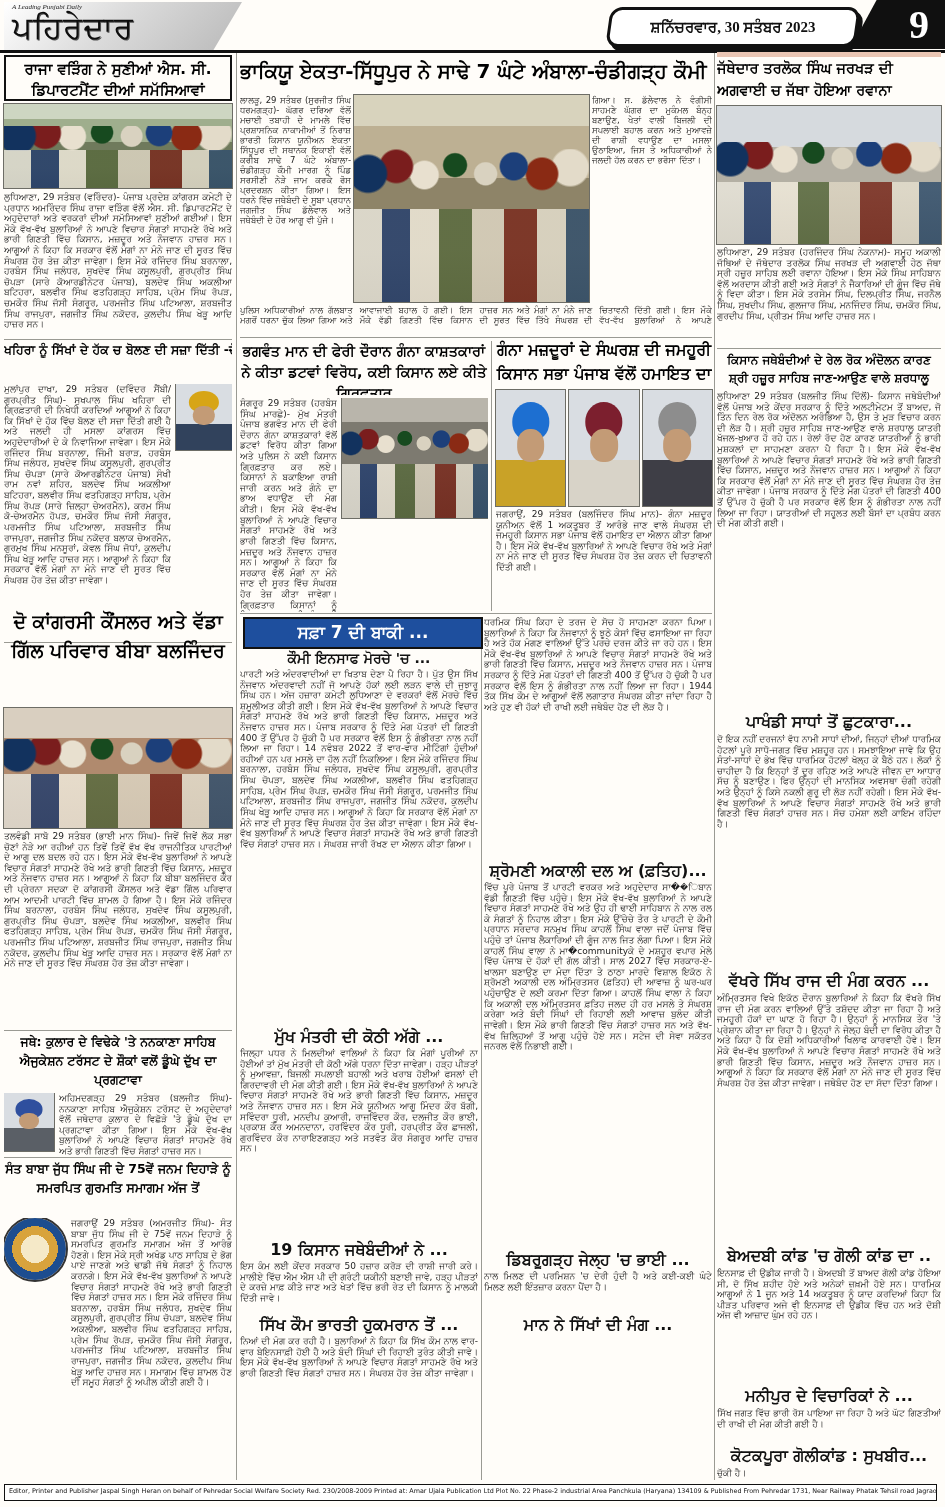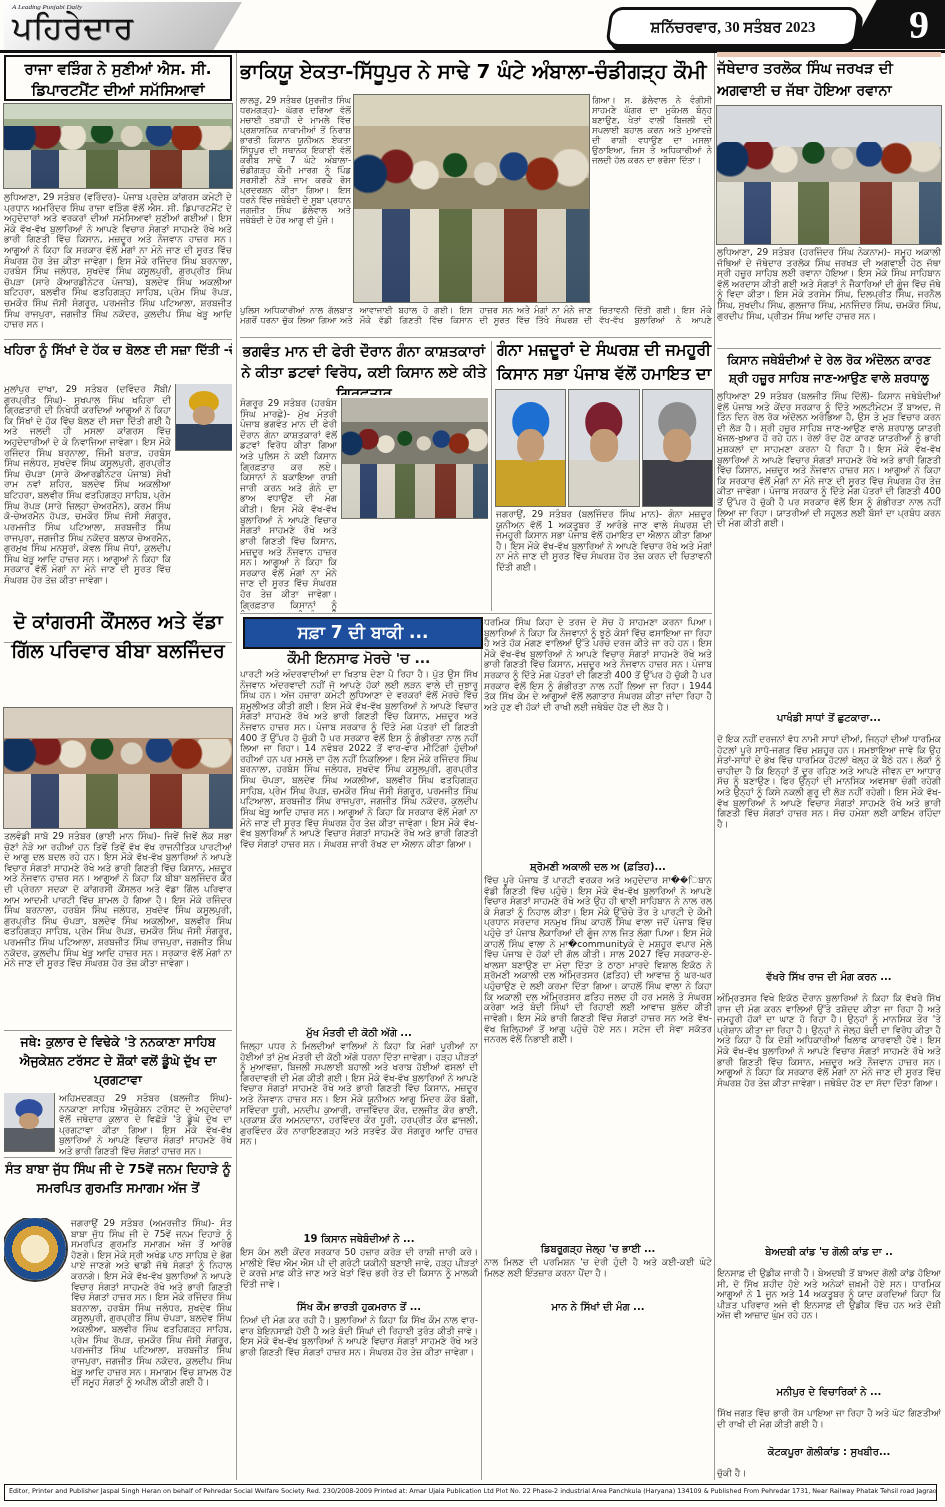--- a/index.html
+++ b/index.html
@@ -19,21 +19,21 @@
                   line-height:34px;font-family:"Liberation Serif","DejaVu Serif",serif}
   .pageno{left:850px;top:0;width:95px;height:49px;background:#101010;color:#fff;
           clip-path:polygon(28% 0,100% 0,100% 100%,0 100%);
           font-family:"Liberation Serif","DejaVu Serif",serif;
           font-size:40px;font-weight:bold;text-align:right;padding-right:16px;box-sizing:border-box;line-height:49px}
   .mast-rule{left:0;top:50px;width:945px;height:3px;background:#111}
   
   .body{font-size:9px;line-height:1.18;text-align:justify;overflow:hidden;color:#1c1c1c}
   .small{font-size:8.5px}
   .hl{font-weight:bold;text-align:center;color:#000;overflow:hidden}
-  .sub{font-size:10px;font-weight:bold;text-align:center;white-space:nowrap;overflow:hidden}
+  .sub{font-size:16px;font-weight:bold;text-align:center;white-space:nowrap;overflow:hidden}
   .nowrap{white-space:nowrap}
   .vd{position:absolute;width:1px;background:#9a9a93}
   .hd{position:absolute;height:1px;background:#9a9a93}
   
   .photo{position:absolute;overflow:hidden;outline:1px solid #6d6d66}
   .ph-green{background:linear-gradient(180deg,#cdd6c2 0 18%,#9fae8d 18% 45%,#6f7a5c 45% 75%,#555d43 100%)}
   .ph-tan{background:linear-gradient(180deg,#d8d3bd 0 15%,#bdb093 15% 40%,#8e8468 40% 75%,#6b6148 100%)}
   .ph-dark{background:linear-gradient(180deg,#b9b5ab 0 20%,#7d7a70 20% 55%,#4a473f 100%)}
   .ph-street{background:linear-gradient(180deg,#d6dade 0 30%,#b4b0a4 30% 60%,#7d7668 100%)}
   .ph-red{background:linear-gradient(180deg,#d9cfc0 0 25%,#b08a6e 25% 55%,#87604a 100%)}

